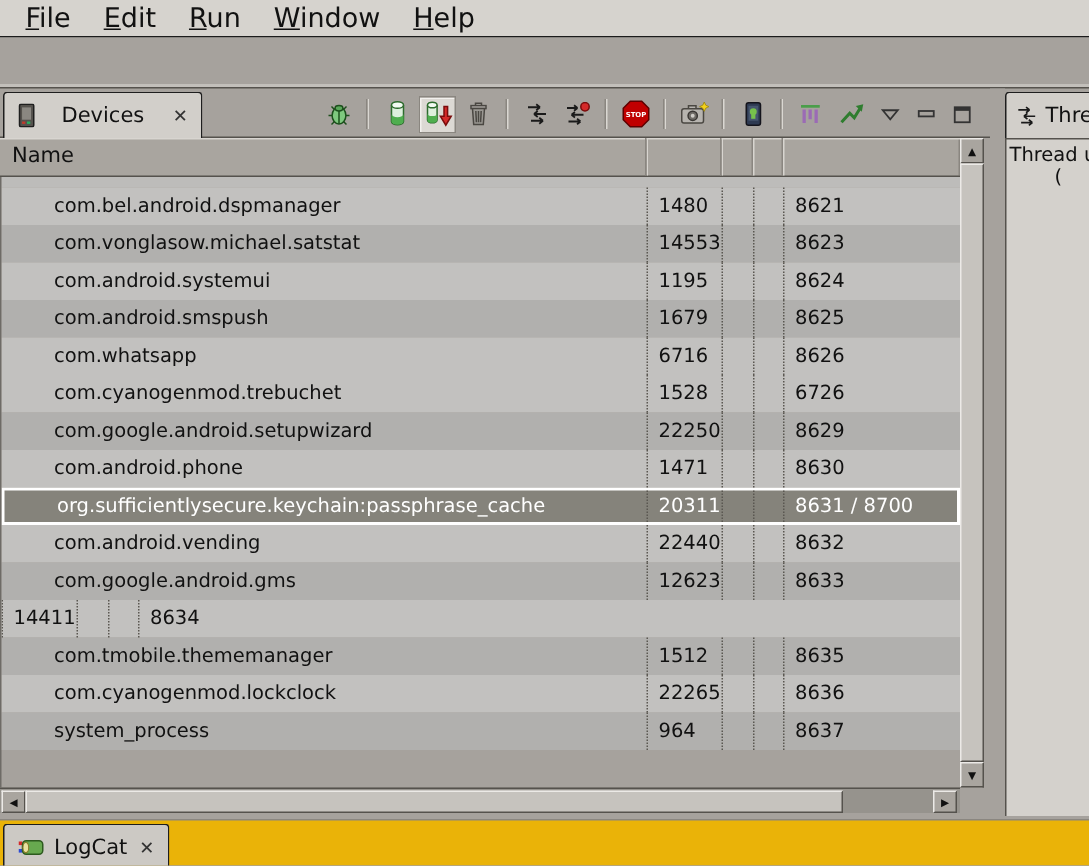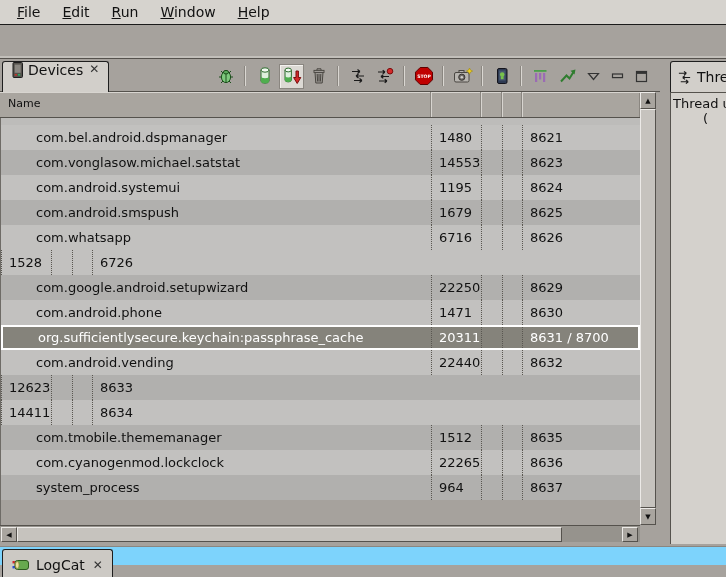--- a/index.html
+++ b/index.html
@@ -2,43 +2,43 @@
 <html><head>
 <meta charset="utf-8">
 <style>
   html,body{margin:0;padding:0}
   body{width:726px;height:577px;overflow:hidden;position:relative;
        font-family:"DejaVu Sans","Liberation Sans",sans-serif;background:#a6a29d;color:#111}
   
   .menubar{position:absolute;left:0;top:0;width:726px;height:25px;background:#d6d3ce;
            border-bottom:1px solid #1b1b1b;box-sizing:border-box;display:flex;align-items:center;
            padding-left:8px;gap:4px}
-  .menu-item{font-size:14px;padding:2px 9px;white-space:nowrap}
+  .menu-item{font-size:18px;padding:2px 9px;white-space:nowrap}
   .menu-item u{text-decoration:underline}
   
   .toolbar-strip{position:absolute;left:0;top:25px;width:726px;height:34px;background:#a6a29d;
                  border-bottom:1px solid #55524d;box-sizing:border-box;
                  box-shadow:inset 0 -2px 0 #c2bfba}
   
   .main{position:absolute;left:0;top:59px;width:726px;height:487px}
   .devices-panel{position:absolute;left:0;top:0;width:660px;height:487px}
   .tabbar{position:absolute;left:0;top:0;width:660px;height:33px;border-bottom:1px solid #55524d;box-sizing:border-box}
   .tab{position:absolute;left:2px;top:2px;height:31px;background:#d2cfca;border:1px solid #1e1e1e;
-       border-bottom:none;border-radius:3px 3px 0 0;display:flex;gap:4px;
+       border-bottom:none;border-radius:3px 3px 0 0;display:flex;align-items:center;gap:17px;
        padding:0 9px;font-size:14px;box-sizing:border-box}
   .close-x{font-size:12px;color:#333;margin-left:2px}
   
   .view-toolbar{position:absolute;right:8px;top:3px;height:28px;display:flex;align-items:center;gap:2px}
   .tbtn{width:25px;height:25px;display:flex;align-items:center;justify-content:center;box-sizing:border-box}
   .tbtn.pressed{background:#dcd9d4;border:1px solid #8a8680;box-shadow:inset 1px 1px 0 #f3f1ee}
   .tsep{width:0;height:20px;border-left:1px solid #8a8680;border-right:1px solid #dad7d2;margin:0 4px}
   .wbtn{width:22px;height:22px;display:flex;align-items:center;justify-content:center}
   
   .thead{position:absolute;left:0;top:33px;width:640px;height:26px;background:#a9a59f;
-         border-bottom:1px solid #55524d;box-sizing:border-box;display:flex;font-size:11px;
+         border-bottom:1px solid #55524d;box-sizing:border-box;display:flex;font-size:14px;
          box-shadow:inset 0 1px 0 #d8d5d0, inset -1px 0 0 #8a8680}
   .th{box-sizing:border-box;line-height:24px;height:100%}
   .th + .th{border-left:1px solid #8a8680;box-shadow:inset 1px 0 0 #d8d5d0}
   .th.name{width:430px;padding-left:8px}
   .th.pid{width:50px}.th.c3{width:21px}.th.c4{width:20px}.th.port{flex:1}
   .tbody{position:absolute;left:0;top:59px;width:640px;height:407px;overflow:hidden;border-left:1px solid #6e6b66;box-sizing:border-box}
   .sliver{height:7px;background:#bdbcba}
   .row{display:flex;height:25px;box-sizing:border-box;font-size:13px}
   .row.light{background:#c2c1bf}
   .row.dark{background:#b1b0ae}
@@ -72,21 +72,21 @@
   .threads-panel{position:absolute;left:670px;top:0;width:56px;height:487px;overflow:hidden}
   .threads-tab{position:absolute;left:0;top:2px;width:130px;height:31px;background:#d2cfca;
                border:1px solid #1e1e1e;border-bottom:none;box-sizing:border-box;border-radius:3px 3px 0 0;
                display:flex;align-items:center;gap:5px;padding:0 6px;font-size:14px;white-space:nowrap}
   .threads-content{position:absolute;left:0;top:33px;width:300px;height:452px;background:#d4d1cc;
                    border-top:1px solid #55524d;border-left:1px solid #55524d;box-sizing:border-box;
                    font-size:13px;padding-top:3px}
   .threads-line1{padding-left:2px;white-space:nowrap}
   .threads-line2{padding-left:32px;white-space:nowrap}
   
-  .bottombar{position:absolute;left:0;top:546px;width:726px;height:19px;background:#7dd3fc;
+  .bottombar{position:absolute;left:0;top:546px;width:726px;height:31px;background:#eab308;
              border-top:1px solid #8a8680;box-sizing:border-box}
   .logcat-tab{position:absolute;left:2px;top:2px;height:29px;background:#ccc9c4;border:1px solid #1e1e1e;
               border-bottom:none;border-radius:3px 3px 0 0;display:flex;align-items:center;gap:6px;
               padding:0 9px;font-size:14px}
   svg{display:block}
 </style>
 </head>
 <body>
 
 <div class="menubar">
@@ -275,20 +275,21 @@
           <div class="cell port">8625</div>
         </div>
         <div class="row light">
           <div class="cell name">com.whatsapp</div>
           <div class="cell pid">6716</div>
           <div class="cell c3"></div>
           <div class="cell c4"></div>
           <div class="cell port">8626</div>
         </div>
         <div class="row light">
+          <div class="cell name">com.cyanogenmod.trebuchet</div>
           <div class="cell pid">1528</div>
           <div class="cell c3"></div>
           <div class="cell c4"></div>
           <div class="cell port">6726</div>
         </div>
         <div class="row dark">
           <div class="cell name">com.google.android.setupwizard</div>
           <div class="cell pid">22250</div>
           <div class="cell c3"></div>
           <div class="cell c4"></div>
@@ -309,20 +310,21 @@
           <div class="cell port">8631 / 8700</div>
         </div>
         <div class="row light">
           <div class="cell name">com.android.vending</div>
           <div class="cell pid">22440</div>
           <div class="cell c3"></div>
           <div class="cell c4"></div>
           <div class="cell port">8632</div>
         </div>
         <div class="row dark">
+          <div class="cell name">com.google.android.gms</div>
           <div class="cell pid">12623</div>
           <div class="cell c3"></div>
           <div class="cell c4"></div>
           <div class="cell port">8633</div>
         </div>
         <div class="row light">
           <div class="cell pid">14411</div>
           <div class="cell c3"></div>
           <div class="cell c4"></div>
           <div class="cell port">8634</div>

